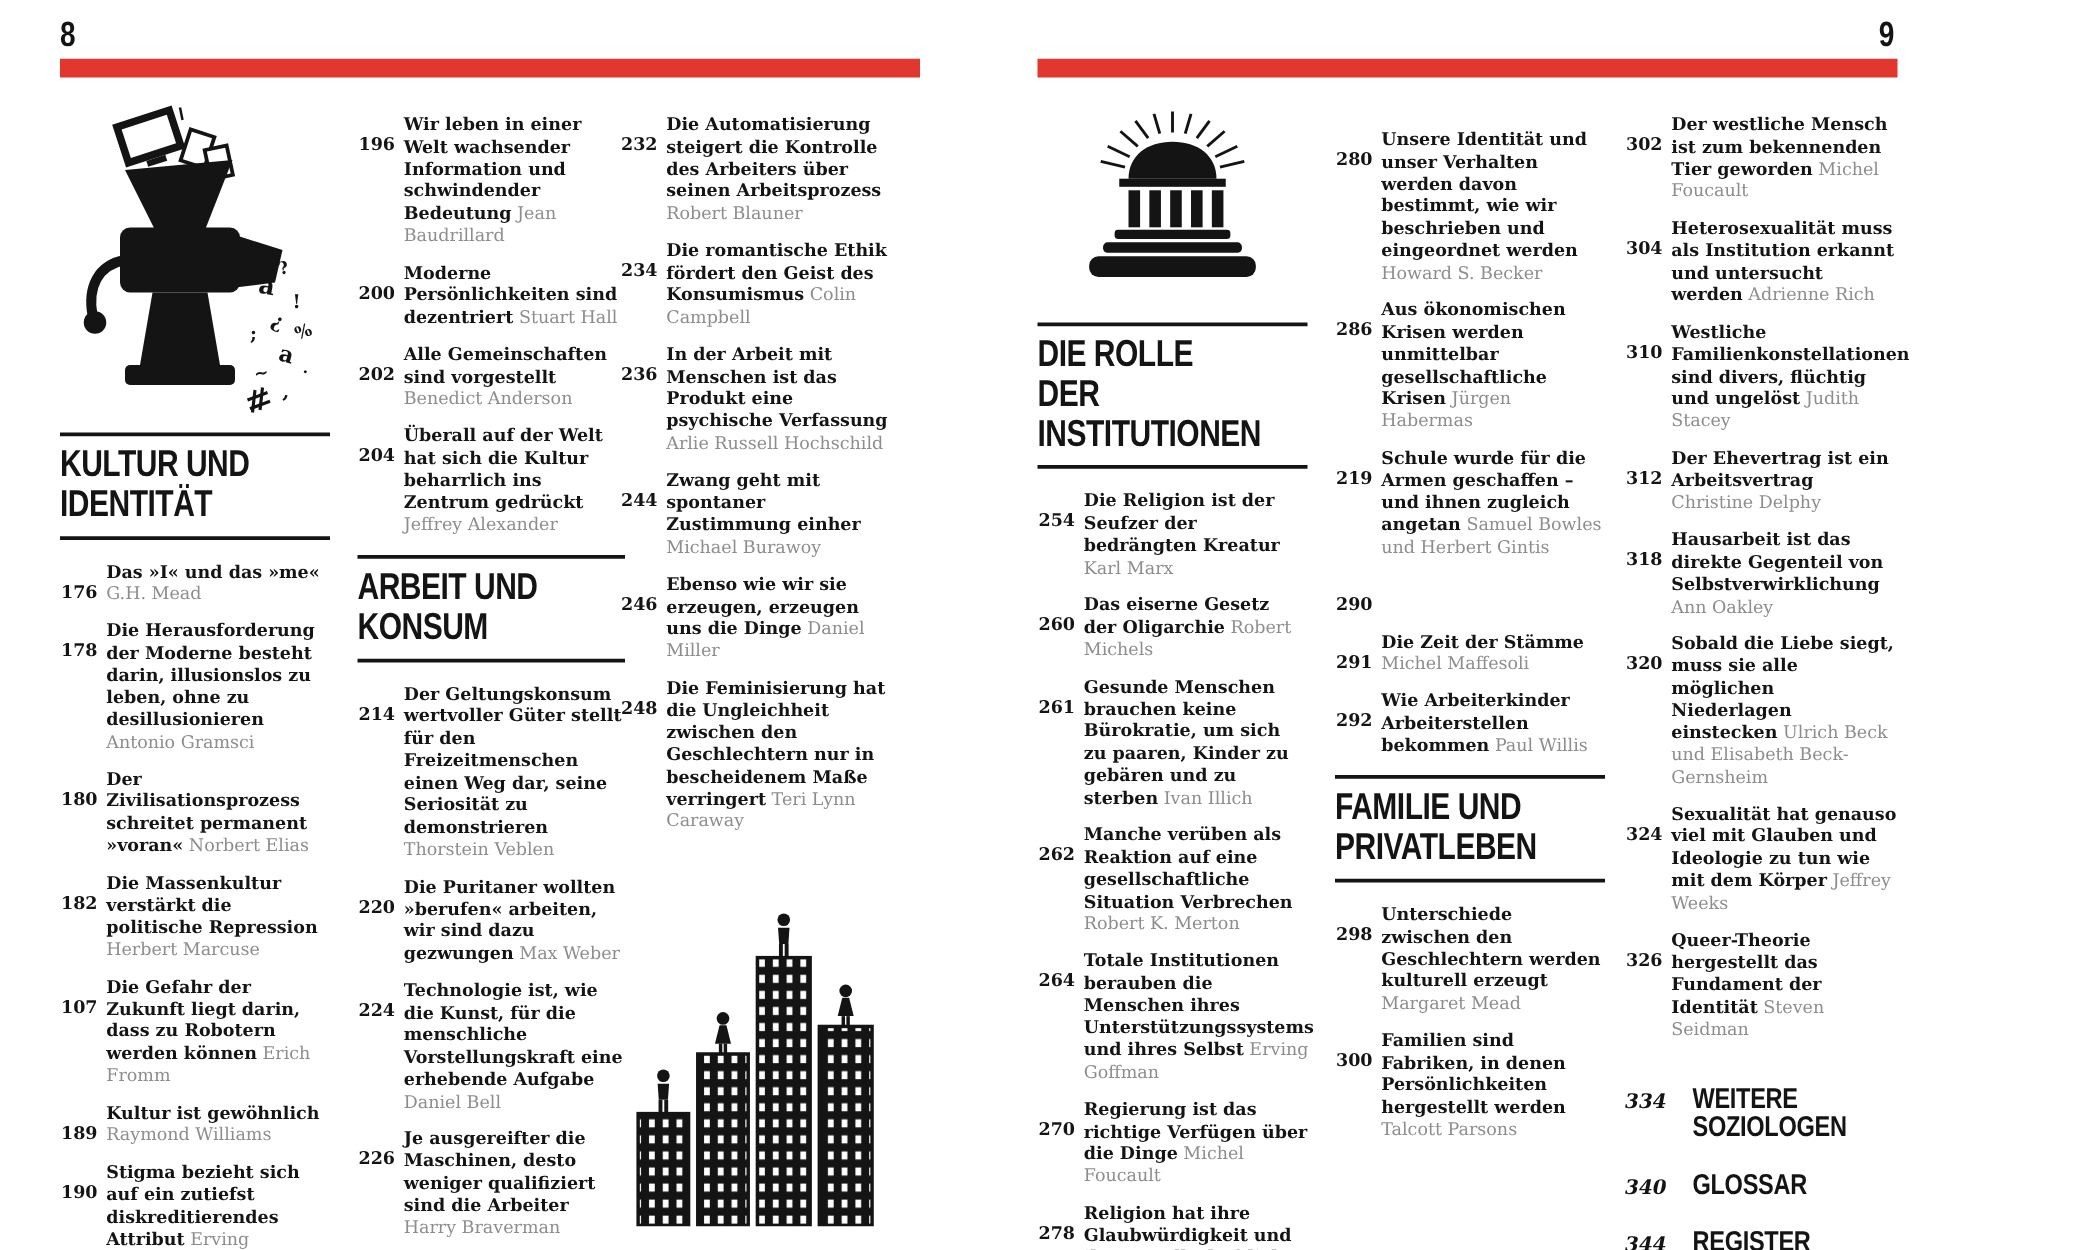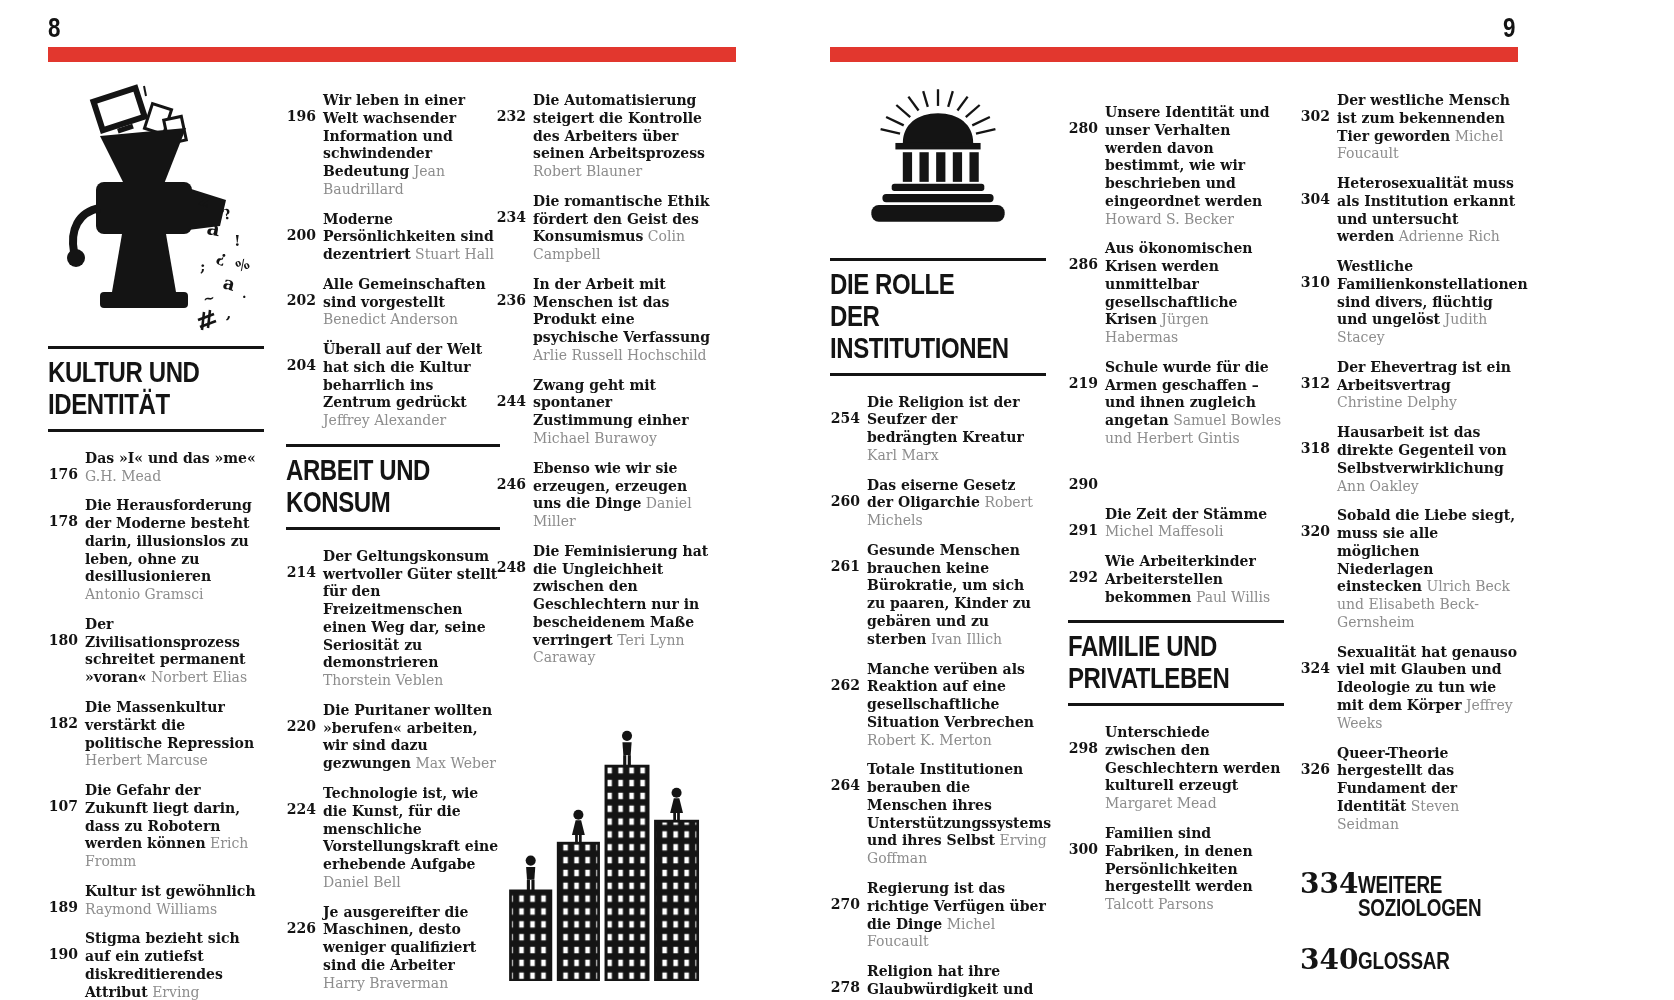--- a/index.html
+++ b/index.html
@@ -65,21 +65,21 @@
   .etitle{font-weight:bold;color:var(--ink);}
   .eauthor{color:var(--author);font-weight:normal;}
 
   .illus{line-height:0;}
   #illus-grinder{margin:0 0 4px 0;}
   #illus-buildings{margin-top:20px;text-align:center;}
   #illus-temple{margin-bottom:28px;text-align:center;}
 
   .backmatter{margin-top:34px;}
   .bm-row{display:flex;align-items:baseline;margin-bottom:23px;}
-  .bm-num{flex:0 0 54px;font-family:"DejaVu Serif",serif;font-weight:bold;font-size:28px;color:var(--ink);}
+  .bm-num{flex:0 0 54px;font-family:"DejaVu Serif",serif;font-weight:bold;font-size:16px;color:var(--ink);font-style:italic;}
   .bm-label{font-size:23px;line-height:1;transform-origin:0 50%;transform:scaleX(0.82);color:var(--ink);letter-spacing:-0.3px;}
 </style>
 </head>
 <body>
 
 <div class="spread">
 
   <div class="pagenum" id="pagenum-left"><span class="cond">8</span></div>
   <div class="pagenum" id="pagenum-right"><span class="cond">9</span></div>
   <div class="redbar" id="redbar-left"></div>

